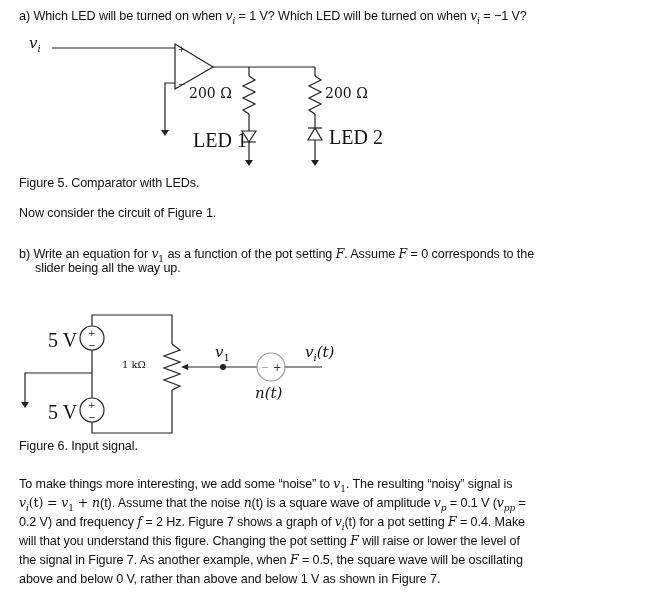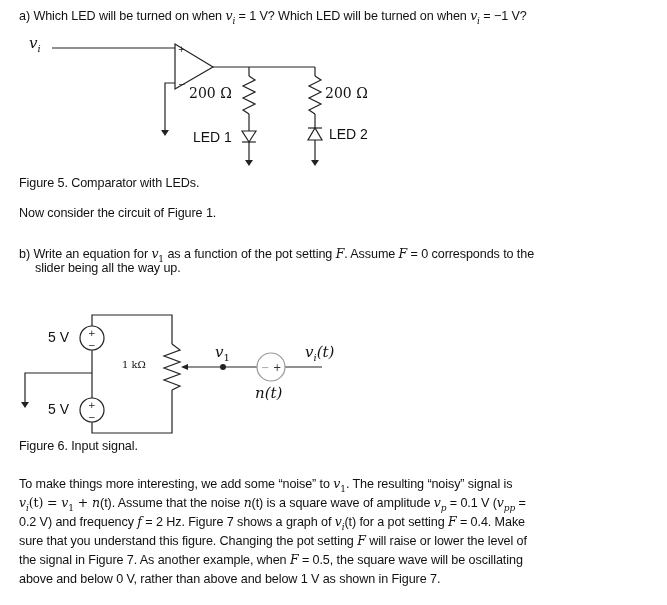--- a/index.html
+++ b/index.html
@@ -2,21 +2,21 @@
 <html><head>
 <meta charset="utf-8">
 <style>
   html, body { margin: 0; padding: 0; background: #ffffff; }
   body { width: 667px; height: 605px; position: relative; overflow: hidden;
          font-family: "Liberation Sans", sans-serif; color: #111; }
   .line { position: absolute; left: 19px; font-size: 12.6px; line-height: 16px; white-space: nowrap; letter-spacing: -0.1px; }
   .m { font-family: "DejaVu Serif", serif; font-style: italic; font-size: 12.5px; }
   .mr { font-family: "DejaVu Serif", serif; font-size: 12.5px; }
   .fig { position: absolute; left: 0; top: 0; }
-  .lbl { position: absolute; font-size: 14px; white-space: nowrap; }
+  .lbl { position: absolute; font-size: 20px; white-space: nowrap; font-family: Liberation Serif, serif; }
   .mlbl { position: absolute; font-family: "DejaVu Serif", serif; font-style: italic; font-size: 15px; white-space: nowrap; }
 </style>
 </head>
 <body>
 
 <div class="line" style="top:8px;">
   <span>a) Which LED will be turned on when </span><span class="m">v</span><sub class="m" style="font-size:9px">i</sub><span> = 1 V? Which LED will be turned on when </span><span class="m">v</span><sub class="m" style="font-size:9px">i</sub><span> = −1 V?</span>
 </div>
 
 <div>
@@ -123,19 +123,19 @@
   <div class="line" style="top:476px;">
     <span>To make things more interesting, we add some “noise” to </span><span class="m">v</span><sub class="mr" style="font-size:9px">1</sub><span>. The resulting “noisy” signal is</span>
   </div>
   <div class="line" style="top:495px;">
     <span class="m">v</span><sub class="m" style="font-size:9px">i</sub><span class="mr">(t) = </span><span class="m">v</span><sub class="mr" style="font-size:9px">1</sub><span class="mr"> + </span><span class="m">n</span><span>(t). Assume that the noise </span><span class="m">n</span><span>(t) is a square wave of amplitude </span><span class="m">v</span><sub class="m" style="font-size:9px">p</sub><span> = 0.1 V (</span><span class="m">v</span><sub class="m" style="font-size:9px">pp</sub><span> =</span>
   </div>
   <div class="line" style="top:514px;">
     <span>0.2 V) and frequency </span><span class="m">f</span><span> = 2 Hz. Figure 7 shows a graph of </span><span class="m">v</span><sub class="m" style="font-size:9px">i</sub><span>(t) for a pot setting </span><span class="m">F</span><span> = 0.4. Make</span>
   </div>
   <div class="line" style="top:533px;">
-    <span>sure that you understand this figure. Changing the pot setting </span><span class="m">F</span><span> will raise or lower the level of</span>
+    <span>will that you understand this figure. Changing the pot setting </span><span class="m">F</span><span> will raise or lower the level of</span>
   </div>
   <div class="line" style="top:552px;text-align:right;">
     <span>the signal in Figure 7. As another example, when </span><span class="m">F</span><span> = 0.5, the square wave will be oscillating</span>
   </div>
   <div class="line" style="top:571px;">above and below 0 V, rather than above and below 1 V as shown in Figure 7.</div>
 </div>
 
 </body></html>

